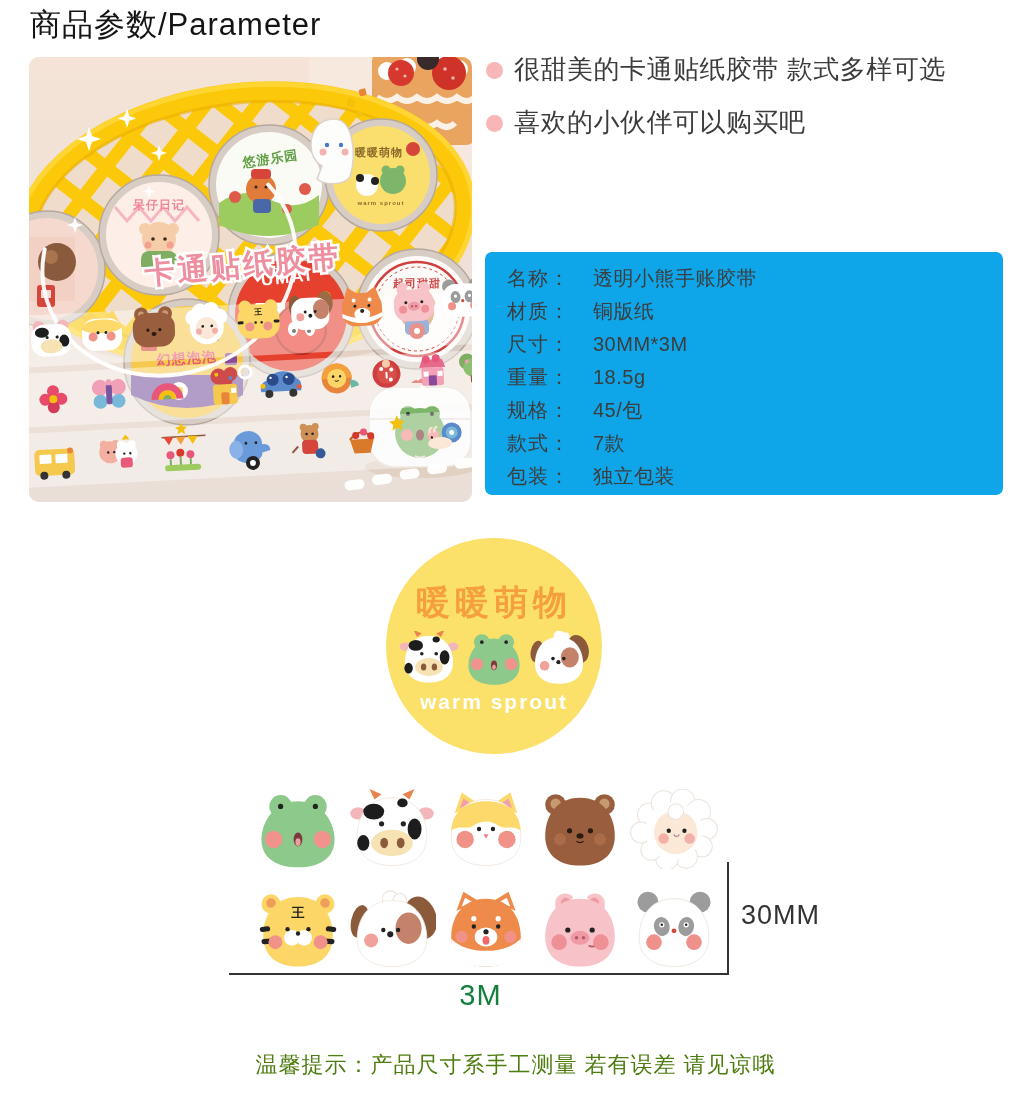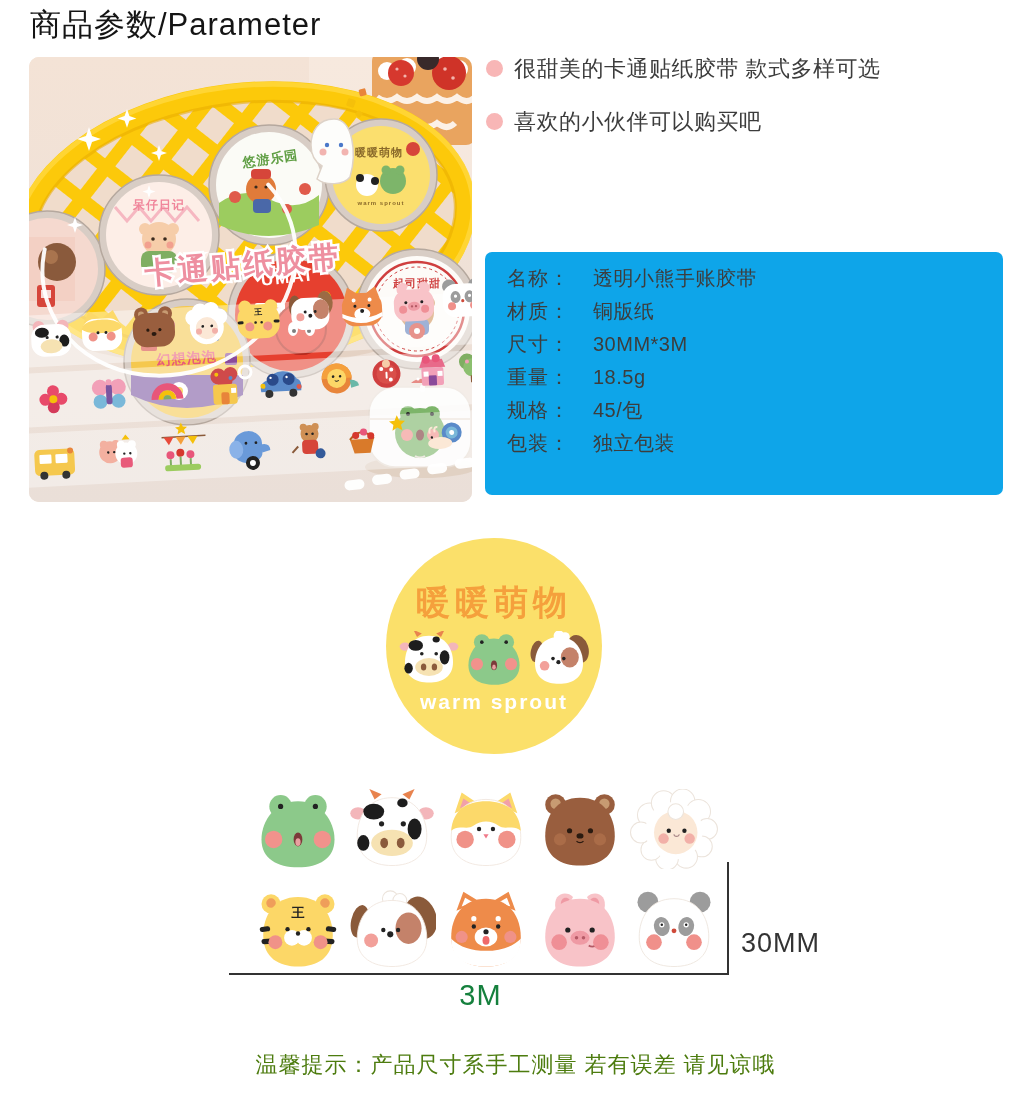--- a/index.html
+++ b/index.html
@@ -20,22 +20,22 @@
   .photo-wrap{
     position:absolute;left:29px;top:57px;width:443px;height:445px;
     border-radius:10px;overflow:hidden;background:#f1e0d4;
   }
   .photo-wrap svg{display:block;}
 
   
   .right-col{position:absolute;left:485px;top:57px;width:520px;}
   .bullets{list-style:none;margin:0;padding:0;}
   .bullets li{
-    display:flex;align-items:flex-start;margin-bottom:29px;
-    font-size:22px;color:#3c3c3c;line-height:24px;letter-spacing:0.5px;
+    display:flex;align-items:center;margin-bottom:29px;
+    font-size:26px;color:#3c3c3c;line-height:24px;letter-spacing:0.5px;
   }
   .bullets .dot{
     flex:0 0 auto;width:17px;height:17px;border-radius:50%;
     background:#f8b6b6;margin:3px 11px 0 1px;
   }
   .spec-box{
     position:absolute;left:0;top:195px;width:518px;height:243px;
     background:#0ea5e9;border-radius:7px;
     padding:10px 0 0 22px;box-sizing:border-box;
   }
@@ -61,21 +61,21 @@
     position:absolute;left:253px;top:787px;width:470px;
     display:grid;grid-template-columns:repeat(5,90px);grid-auto-rows:84px;
     column-gap:4px;row-gap:17px;
   }
   .face{width:90px;height:84px;display:flex;align-items:center;justify-content:center;}
   .face svg{display:block;}
 
   
   .dim-v-line{position:absolute;left:727px;top:862px;width:2px;height:113px;background:#333;}
   .dim-h-line{position:absolute;left:229px;top:973px;width:500px;height:2px;background:#333;}
-  .dim-width-label{position:absolute;left:741px;top:900px;font-size:27px;color:#333;letter-spacing:1px;margin-top:28px;}
+  .dim-width-label{position:absolute;left:741px;top:900px;font-size:27px;color:#333;letter-spacing:1px;}
   .dim-length-label{position:absolute;left:0;top:979px;width:1031px;text-align:center;font-size:29px;color:#15803d;letter-spacing:1px;}
   .dim-length-label span{position:relative;left:-35px;}
 
   
   .notice{
     position:absolute;left:0;top:1050px;width:1031px;text-align:center;
     font-size:22px;color:#4d7c0f;letter-spacing:1px;
   }
 </style>
 </head>
@@ -574,20 +574,24 @@
       </div>
       <div class="spec-row">
         <span class="spec-label">重量：</span>
         <span class="spec-value">18.5g</span>
       </div>
       <div class="spec-row">
         <span class="spec-label">规格：</span>
         <span class="spec-value">45/包</span>
       </div>
       <div class="spec-row">
+        <span class="spec-label">款式：</span>
+        <span class="spec-value">7款</span>
+      </div>
+      <div class="spec-row">
         <span class="spec-label">包装：</span>
         <span class="spec-value">独立包装</span>
       </div>
     </div>
   </div>
 
   <div class="logo-circle">
     <div class="logo-cn">暖暖萌物</div>
     <div class="logo-faces">
       <svg width="60" height="54" viewBox="0 0 100 90">

